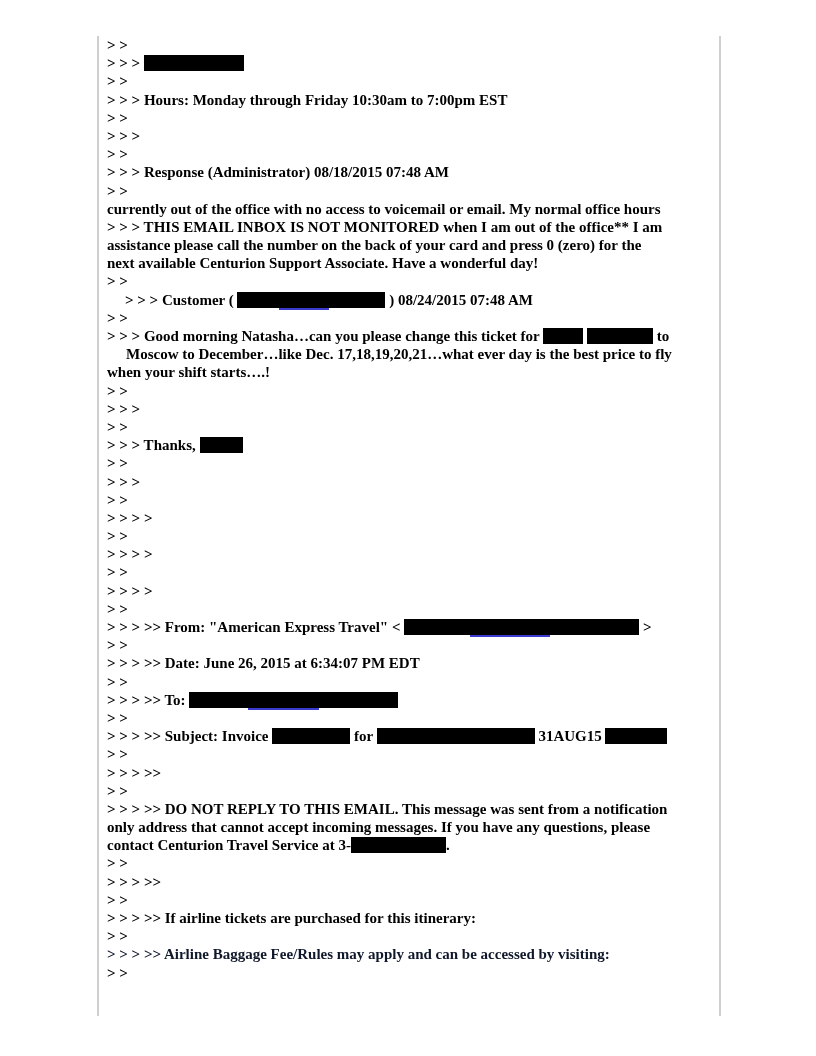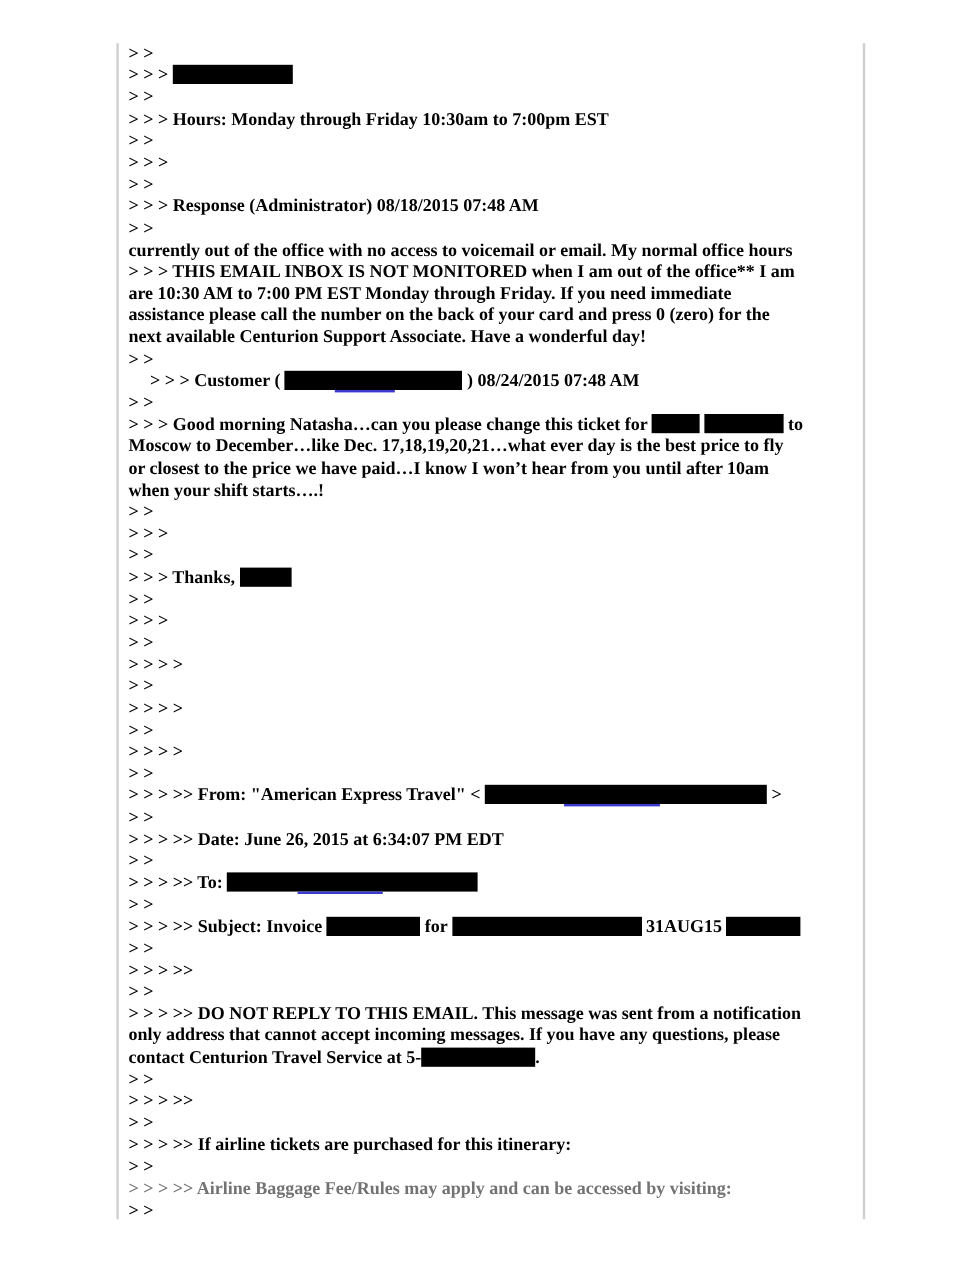--- a/index.html
+++ b/index.html
@@ -68,29 +68,27 @@
       <div class="line"><span style="color: rgb(0, 0, 0);">&gt; &gt; &gt; </span><span class="redaction" style="width: 100px; background: rgb(0, 0, 0);"></span></div>
       <div class="line"><span style="color: rgb(0, 0, 0);">&gt; &gt;</span></div>
       <div class="line"><span style="color: rgb(0, 0, 0);">&gt; &gt; &gt; Hours: Monday through Friday 10:30am to 7:00pm EST</span></div>
       <div class="line"><span style="color: rgb(0, 0, 0);">&gt; &gt;</span></div>
       <div class="line"><span style="color: rgb(0, 0, 0);">&gt; &gt; &gt;</span></div>
       <div class="line"><span style="color: rgb(0, 0, 0);">&gt; &gt;</span></div>
       <div class="line"><span style="color: rgb(0, 0, 0);">&gt; &gt; &gt; Response (Administrator) 08/18/2015 07:48 AM</span></div>
       <div class="line"><span style="color: rgb(0, 0, 0);">&gt; &gt;</span></div>
       <div class="line"><span style="color: rgb(0, 0, 0);">currently out of the office with no access to voicemail or email. My normal office hours</span></div>
       <div class="line"><span style="color: rgb(0, 0, 0);">&gt; &gt; &gt; THIS EMAIL INBOX IS NOT MONITORED when I am out of the office** I am</span></div>
-      <div class="line"><span style="color: rgb(0, 0, 0);">are 10:30 AM to 7:00 PM EST Monday through Friday. If you need immediate</span></div>
       <div class="line"><span style="color: rgb(0, 0, 0);">assistance please call the number on the back of your card and press 0 (zero) for the</span></div>
       <div class="line"><span style="color: rgb(0, 0, 0);">next available Centurion Support Associate. Have a wonderful day!</span></div>
       <div class="line"><span style="color: rgb(0, 0, 0);">&gt; &gt;</span></div>
       <div class="line"><span style="color: rgb(0, 0, 0); margin-left: 18px;">&gt; &gt; &gt; Customer ( </span><span class="redaction hint" style="width: 148px; background: rgb(0, 0, 0);"></span><span style="color: rgb(0, 0, 0);"> ) 08/24/2015 07:48 AM</span></div>
       <div class="line"><span style="color: rgb(0, 0, 0);">&gt; &gt;</span></div>
       <div class="line"><span style="color: rgb(0, 0, 0);">&gt; &gt; &gt; Good morning Natasha…can you please change this ticket for </span><span class="redaction" style="width: 40px; background: rgb(0, 0, 0);"></span><span style="color: rgb(0, 0, 0);"> </span><span class="redaction" style="width: 66px; background: rgb(0, 0, 0);"></span><span style="color: rgb(0, 0, 0); text-align: right;"> to</span></div>
-      <div class="line"><span style="color: rgb(0, 0, 0);">Moscow to December…like Dec. 17,18,19,20,21…what ever day is the best price to fly</span></div>
-      <div class="line"><span style="color: rgb(0, 0, 0);">or closest to the price we have paid…I know I won’t hear from you until after 10am</span></div>
+      <div class="line"><span style="color: rgb(0, 0, 0); margin-left: 19px;">Moscow to December…like Dec. 17,18,19,20,21…what ever day is the best price to fly</span></div>
       <div class="line"><span style="color: rgb(0, 0, 0);">when your shift starts….!</span></div>
       <div class="line"><span style="color: rgb(0, 0, 0);">&gt; &gt;</span></div>
       <div class="line"><span style="color: rgb(0, 0, 0);">&gt; &gt; &gt;</span></div>
       <div class="line"><span style="color: rgb(0, 0, 0);">&gt; &gt;</span></div>
       <div class="line"><span style="color: rgb(0, 0, 0);">&gt; &gt; &gt; Thanks, </span><span class="redaction" style="width: 43px; background: rgb(0, 0, 0);"></span></div>
       <div class="line"><span style="color: rgb(0, 0, 0);">&gt; &gt;</span></div>
       <div class="line"><span style="color: rgb(0, 0, 0);">&gt; &gt; &gt;</span></div>
       <div class="line"><span style="color: rgb(0, 0, 0);">&gt; &gt;</span></div>
       <div class="line"><span style="color: rgb(0, 0, 0);">&gt; &gt; &gt; &gt;</span></div>
       <div class="line"><span style="color: rgb(0, 0, 0);">&gt; &gt;</span></div>
@@ -103,22 +101,22 @@
       <div class="line"><span style="color: rgb(0, 0, 0);">&gt; &gt; &gt; &gt;&gt; Date: June 26, 2015 at 6:34:07 PM EDT</span></div>
       <div class="line"><span style="color: rgb(0, 0, 0);">&gt; &gt;</span></div>
       <div class="line"><span style="color: rgb(0, 0, 0);">&gt; &gt; &gt; &gt;&gt; To: </span><span class="redaction hint" style="width: 209px; background: rgb(0, 0, 0);"></span></div>
       <div class="line"><span style="color: rgb(0, 0, 0);">&gt; &gt;</span></div>
       <div class="line"><span style="color: rgb(0, 0, 0);">&gt; &gt; &gt; &gt;&gt; Subject: Invoice </span><span class="redaction" style="width: 78px; background: rgb(0, 0, 0);"></span><span style="color: rgb(0, 0, 0);"> for </span><span class="redaction" style="width: 158px; background: rgb(0, 0, 0);"></span><span style="color: rgb(0, 0, 0);"> 31AUG15 </span><span class="redaction" style="width: 62px; background: rgb(0, 0, 0);"></span></div>
       <div class="line"><span style="color: rgb(0, 0, 0);">&gt; &gt;</span></div>
       <div class="line"><span style="color: rgb(0, 0, 0);">&gt; &gt; &gt; &gt;&gt;</span></div>
       <div class="line"><span style="color: rgb(0, 0, 0);">&gt; &gt;</span></div>
       <div class="line"><span style="color: rgb(0, 0, 0);">&gt; &gt; &gt; &gt;&gt; DO NOT REPLY TO THIS EMAIL. This message was sent from a notification</span></div>
       <div class="line"><span style="color: rgb(0, 0, 0);">only address that cannot accept incoming messages. If you have any questions, please</span></div>
-      <div class="line"><span style="color: rgb(0, 0, 0);">contact Centurion Travel Service at 5-</span><span class="redaction" style="width: 95px; background: rgb(0, 0, 0);"></span><span style="color: rgb(0, 0, 0);">.</span></div>
+      <div class="line"><span style="color: rgb(0, 0, 0);">contact Centurion Travel Service at 3-</span><span class="redaction" style="width: 95px; background: rgb(0, 0, 0);"></span><span style="color: rgb(0, 0, 0);">.</span></div>
       <div class="line"><span style="color: rgb(0, 0, 0);">&gt; &gt;</span></div>
       <div class="line"><span style="color: rgb(0, 0, 0);">&gt; &gt; &gt; &gt;&gt;</span></div>
       <div class="line"><span style="color: rgb(0, 0, 0);">&gt; &gt;</span></div>
       <div class="line"><span style="color: rgb(0, 0, 0);">&gt; &gt; &gt; &gt;&gt; If airline tickets are purchased for this itinerary:</span></div>
       <div class="line"><span style="color: rgb(0, 0, 0);">&gt; &gt;</span></div>
-      <div class="line"><span style="color: #737373;">&gt; &gt; &gt; &gt;&gt; Airline Baggage Fee/Rules may apply and can be accessed by visiting:</span></div>
+      <div class="line"><span style="color: #0f172a;">&gt; &gt; &gt; &gt;&gt; Airline Baggage Fee/Rules may apply and can be accessed by visiting:</span></div>
       <div class="line"><span style="color: rgb(0, 0, 0);">&gt; &gt;</span></div>
     </div>
 </div>
 
 </body></html>

